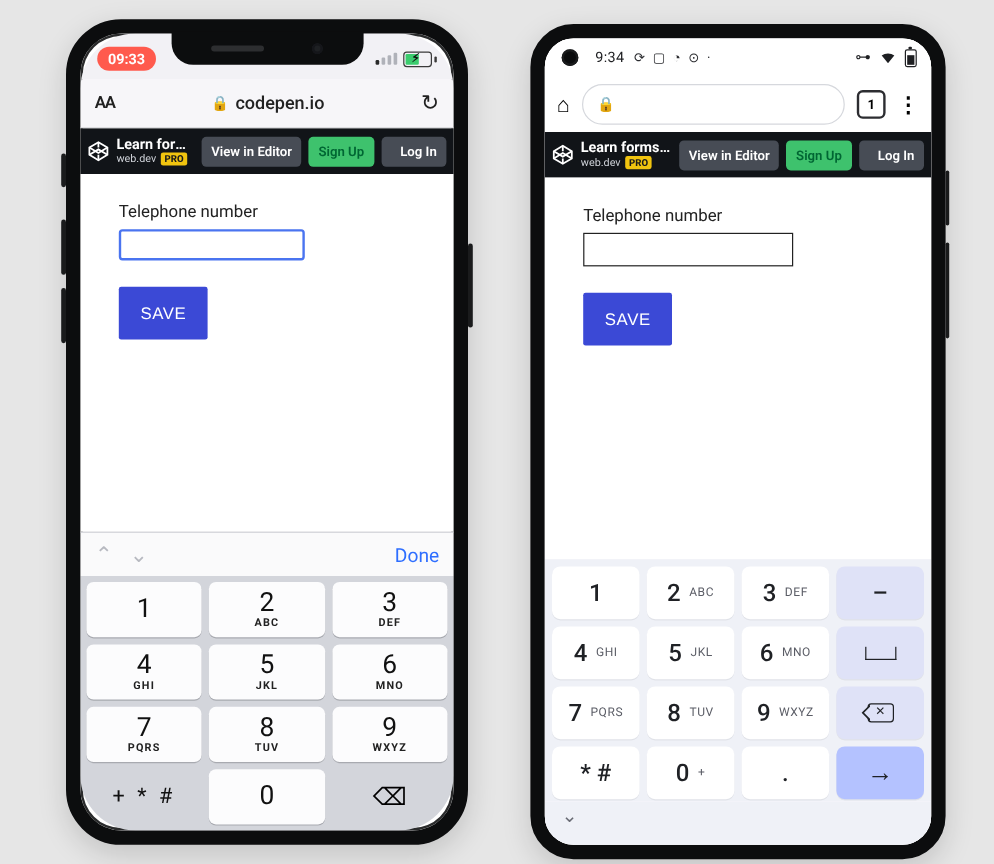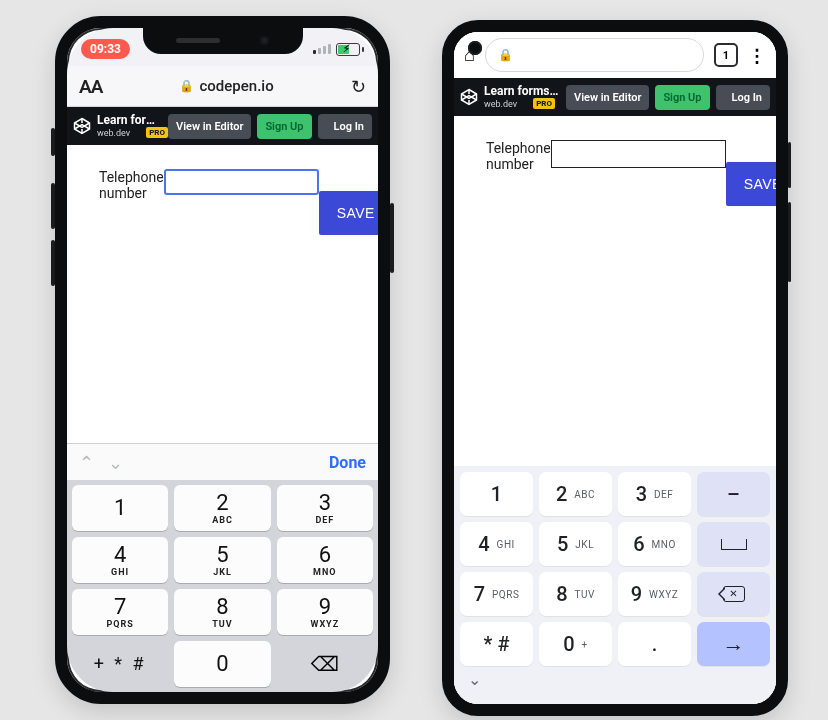--- a/index.html
+++ b/index.html
@@ -93,63 +93,63 @@
   .battery .fill{position:absolute;left:1px;top:1px;bottom:1px;width:50%;background:#3bcc6e;border-radius:1px;}
   .battery .tip{width:2px;height:5px;background:#3a3a3a;border-radius:1px;}
   .battery .bolt{position:absolute;left:6px;top:-1px;font-size:10px;color:#111;}
 
   
   .ios-url{
     height:40px;background:var(--ios-toolbar);
     display:flex;align-items:center;justify-content:space-between;
     padding:0 12px;font-size:15px;color:#222;border-bottom:1px solid #d6d6da;
   }
-  .ios-url .aa{font-size:19px;font-weight:600;letter-spacing:-1px;}
+  .ios-url .aa{font-size:14px;font-weight:600;letter-spacing:-1px;}
   .ios-url .addr{display:flex;align-items:center;gap:5px;font-weight:500;}
   .ios-url .lock{font-size:12px;color:#333;}
   .ios-url .reload{font-size:18px;}
 
   
   .codepen-bar{
     background:var(--codepen-bar);height:38px;display:flex;align-items:center;
     padding:0 6px;gap:6px;color:#fff;font-size:11px;
   }
   .codepen-bar .logo{
     width:18px;height:18px;flex:none;
   }
   .codepen-bar .logo svg{width:18px;height:18px;display:block;}
   .codepen-bar .title-wrap{flex:1;min-width:0;display:flex;flex-direction:column;line-height:1.15;}
   .codepen-bar .pen-title{font-weight:700;font-size:12px;white-space:nowrap;overflow:hidden;text-overflow:ellipsis;}
   .codepen-bar .byline{display:flex;align-items:flex-end;gap:4px;font-size:9px;color:#cfd2d8;}
-  .codepen-bar .pro{background:var(--codepen-pro);color:#1a1a1a;font-weight:800;font-size:8px;padding:1px 3px;border-radius:2px;margin-left:12px;}
+  .codepen-bar .pro{background:var(--codepen-pro);color:#1a1a1a;font-weight:800;font-size:8px;padding:1px 3px;border-radius:2px;}
   .codepen-bar .btn{padding:6px 8px;border-radius:4px;font-size:11px;font-weight:600;white-space:nowrap;}
   .codepen-bar .view{background:var(--codepen-btn);}
   .codepen-bar .signup{background:var(--codepen-signup);color:#063;}
   .codepen-bar .login{background:var(--codepen-login);padding-left:16px;}
 
   
-  .content{flex:1;background:#fff;padding:24px 32px;display:flex;flex-direction:row;align-items:flex-start;}
+  .content{flex:1;background:#fff;padding:24px 32px;display:flex;flex-direction:column;align-items:flex-start;}
   .content label{font-size:14px;color:#222;margin-bottom:6px;}
   .content input[type=text]{
     width:155px;height:26px;padding:2px 6px;font-size:14px;
     border:2px solid #4a74f0;outline:none;border-radius:3px;box-sizing:border-box;
   }
   #pixel .content input[type=text]{border:1px solid #222;border-radius:0;width:175px;height:28px;}
   .content .save{
     margin-top:22px;background:var(--form-blue);color:#fff;border:none;
     padding:14px 18px;font-size:14px;letter-spacing:.5px;font-weight:500;border-radius:2px;
   }
 
   
   .ios-kb-accessory{
     height:36px;background:#fafafb;border-top:1px solid #cfd0d5;
     display:flex;align-items:center;justify-content:space-between;padding:0 12px;
   }
   .ios-kb-accessory .arrows{display:flex;gap:14px;color:#b7b9c0;font-size:18px;}
-  .ios-kb-accessory .done{color:var(--ios-link);font-weight:700;font-size:16px;}
+  .ios-kb-accessory .done{color:var(--ios-link);font-weight:400;font-size:16px;}
 
   
   .ios-kb{
     background:var(--ios-kb-bg);padding:5px;display:grid;
     grid-template-columns:repeat(3,1fr);grid-auto-rows:46px;gap:6px;
   }
   .ios-key{
     background:var(--ios-key);border-radius:6px;box-shadow:0 1px 0 var(--ios-key-shadow);
     display:flex;flex-direction:column;align-items:center;justify-content:center;
   }
@@ -368,20 +368,39 @@
       </div>
     </div>
   </div>
 
   <div id="pixel" class="phone">
     <div class="side-btn px-sb1"></div>
     <div class="side-btn px-sb2"></div>
     <div class="punch"></div>
     <div class="screen">
 
+      <div class="and-status">
+        <span class="left">
+          <span>9:34</span>
+          <span class="ic-row">
+            <span>⟳</span>
+            <span>▢</span>
+            <span>◔</span>
+            <span>⊙</span>
+            <span>·</span>
+          </span>
+        </span>
+        <span class="right">
+          <span>⊶</span>
+          <svg viewBox="0 0 24 24" fill="#1e1f22">
+              <path d="M12 20l9-11c-5-4-13-4-18 0l9 11z"></path>
+            </svg>
+          <span class="batt"></span>
+        </span>
+      </div>
 
       <div class="and-omni">
         <span class="home">⌂</span>
         <span class="pill">
           <span class="lock">🔒</span>
         </span>
         <span class="tabs">1</span>
         <span class="more">⋮</span>
       </div>
 

